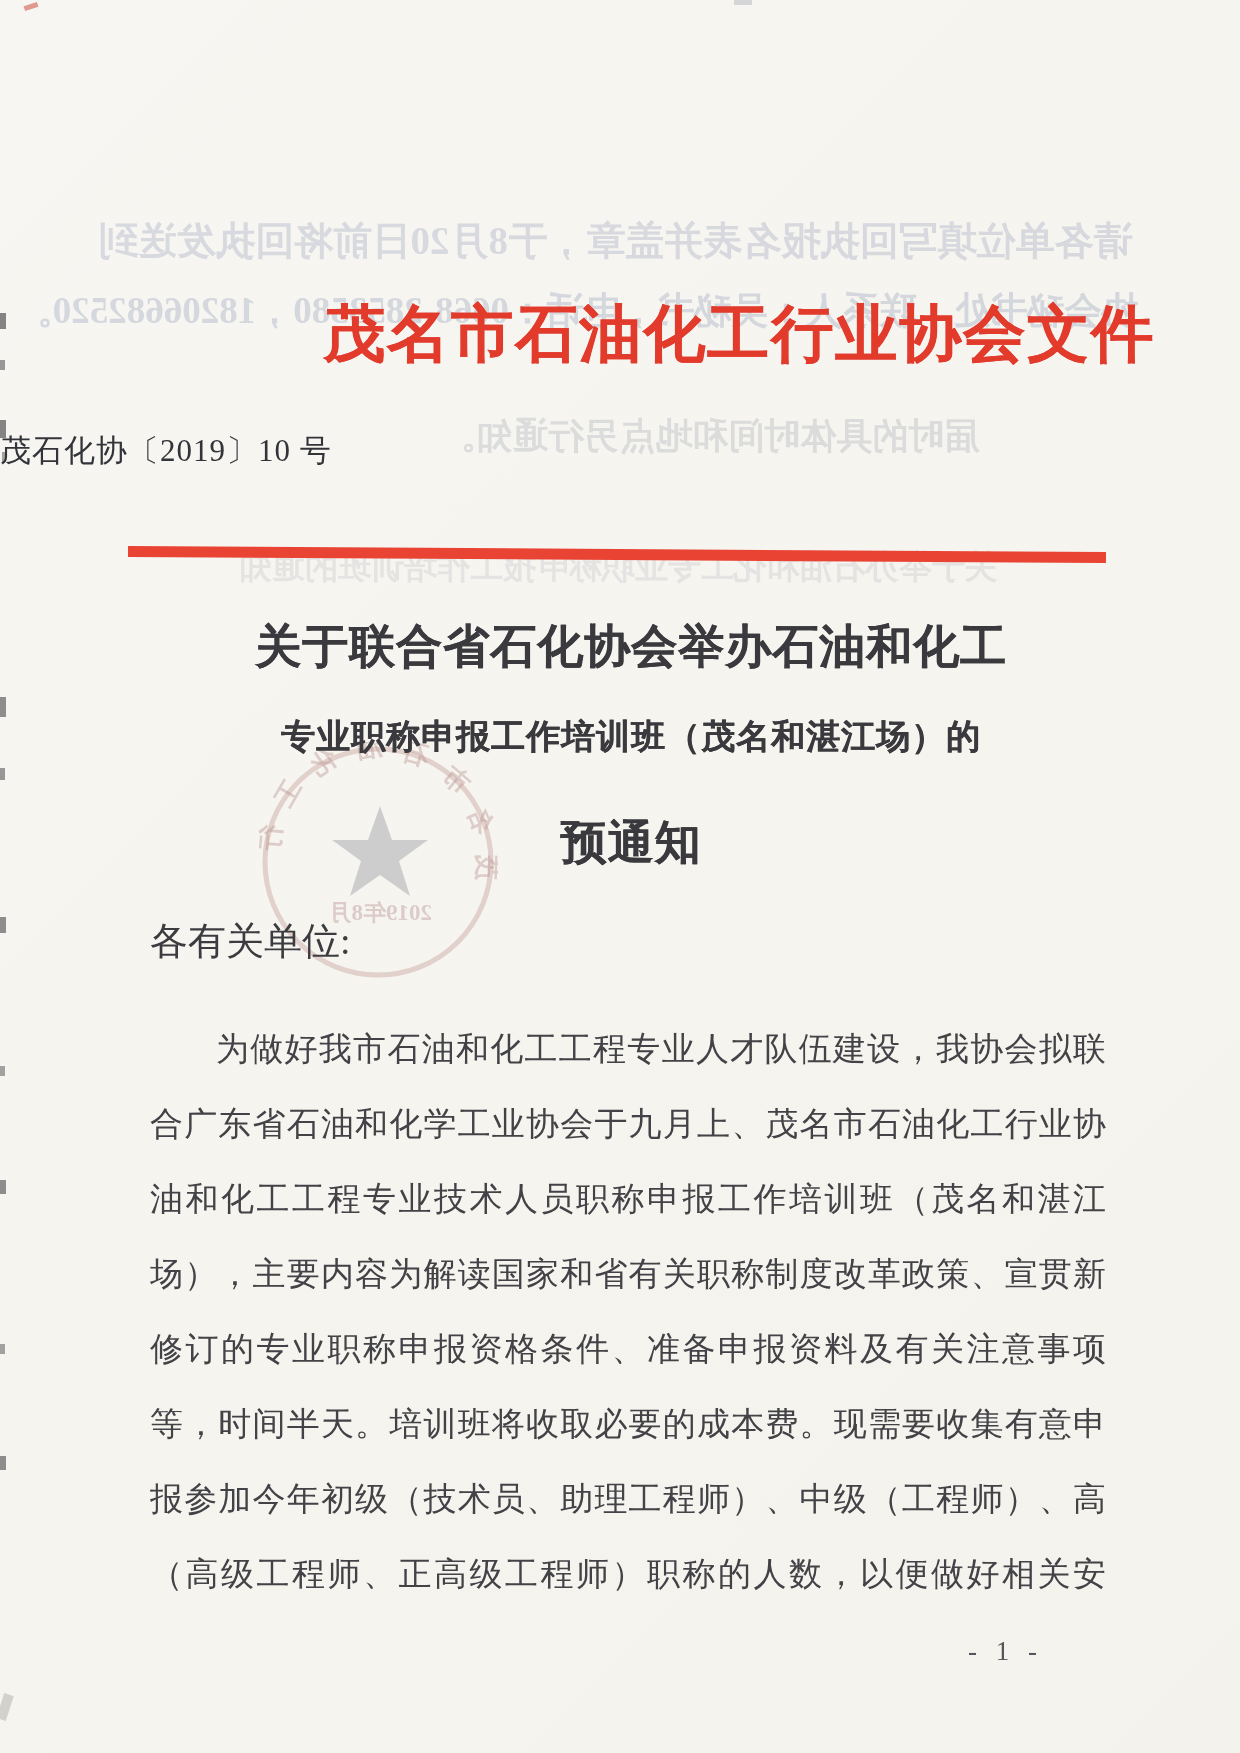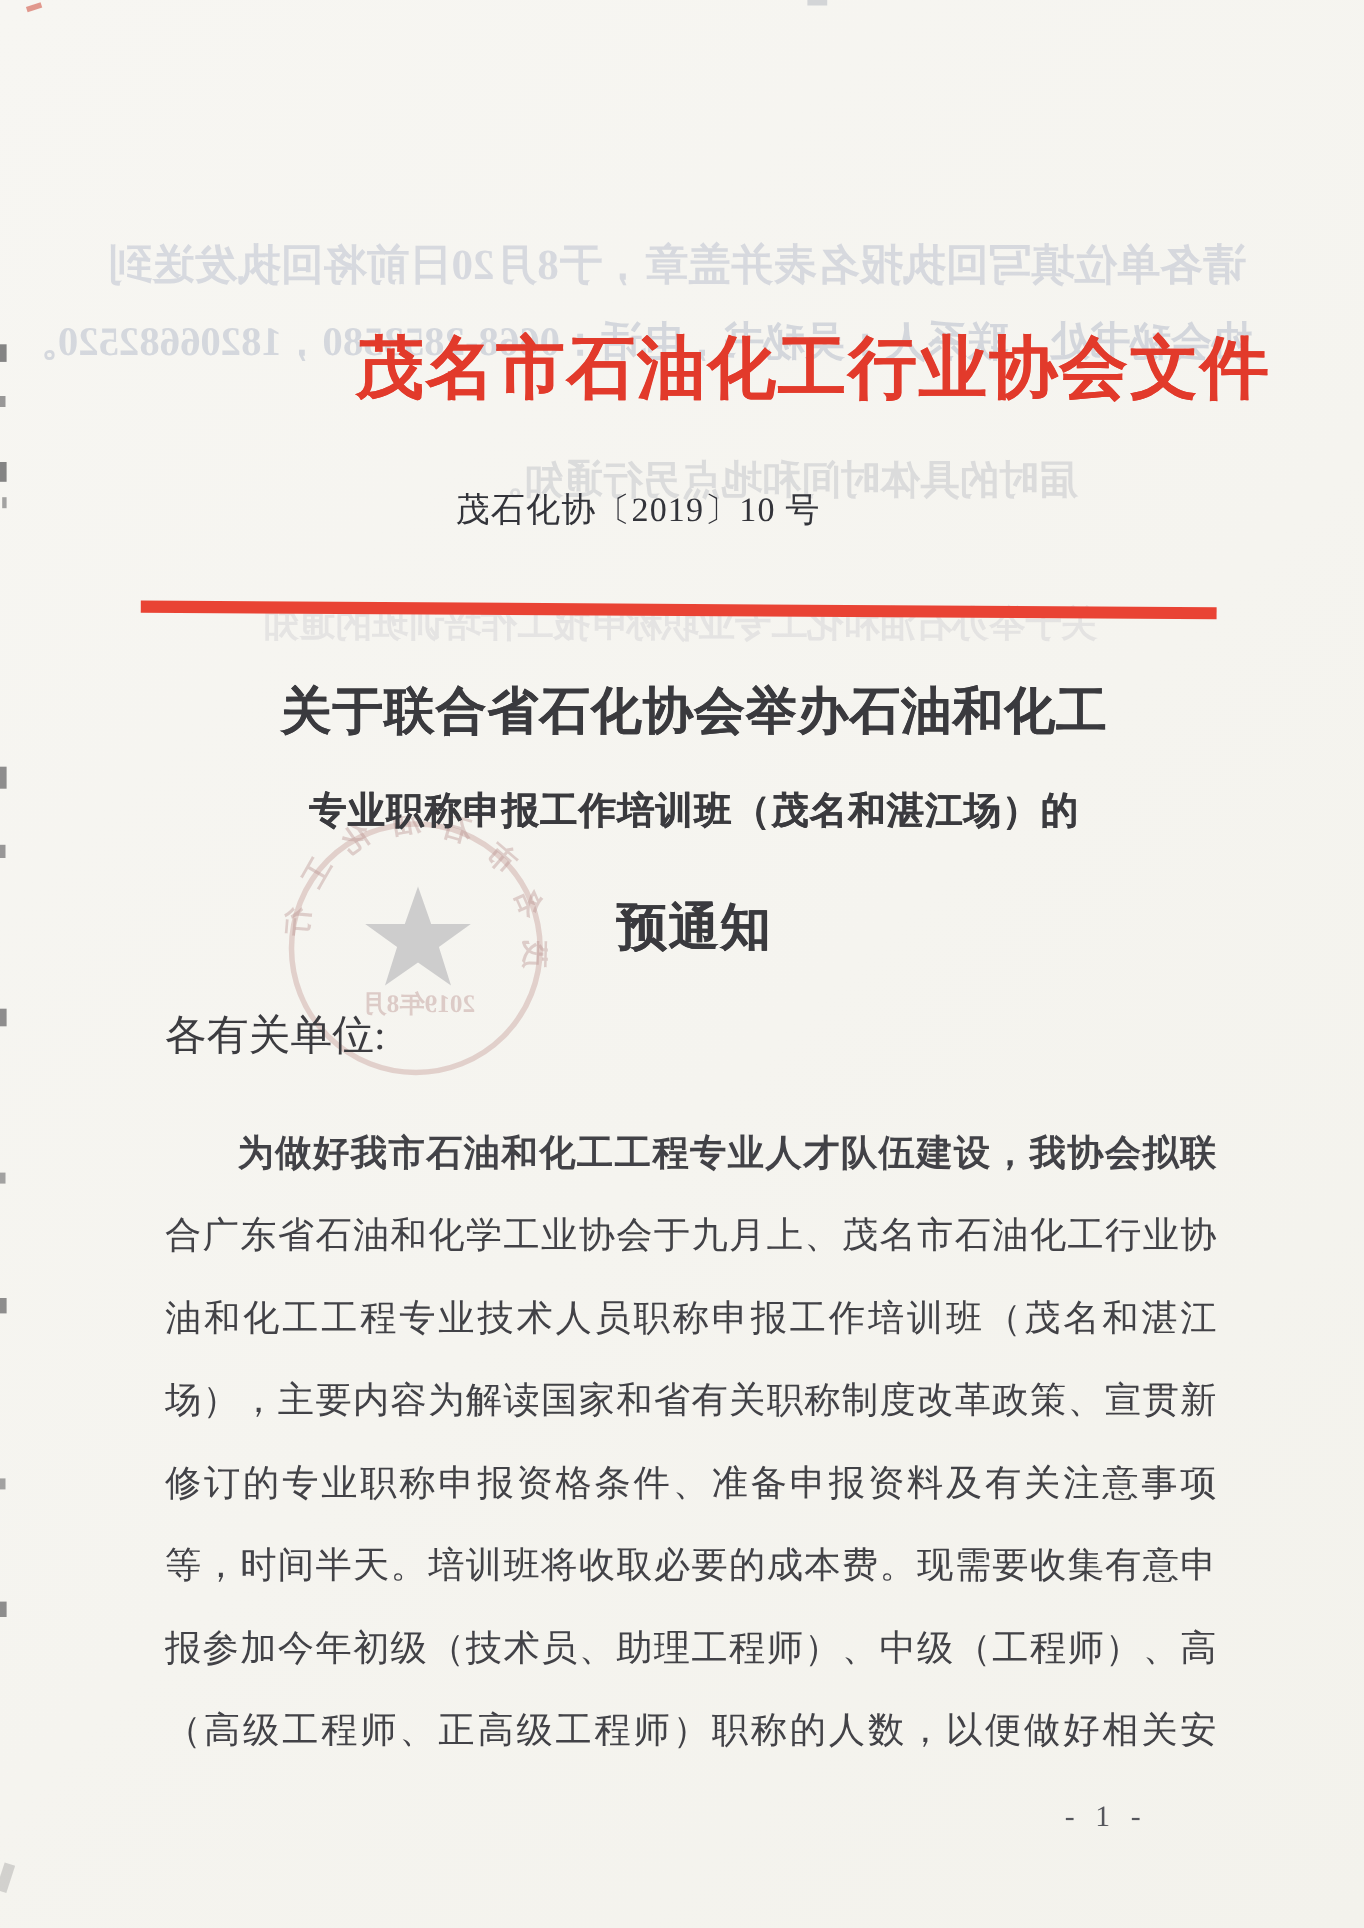--- a/index.html
+++ b/index.html
@@ -28,22 +28,21 @@
   
   .org-header{
     position:absolute;left:0;top:292px;width:1155px;
     text-align:right;
     font-size:62px;font-weight:900;letter-spacing:2px;
     color:#e23a2b;
     text-shadow:0.5px 0 0 #e23a2b;
   }
   .doc-number{
     position:absolute;left:0;top:430px;width:1160px;
-    text-align:center;
-    font-size:31px;color:#33343a;letter-spacing:1px;margin-top:13px;
+    font-size:31px;color:#33343a;letter-spacing:1px;
   }
   .red-rule{
     position:absolute;left:128px;top:549px;width:978px;height:11px;
     background:#e94334;
     transform:rotate(0.35deg);
   }
   
   .title-line{
     position:absolute;left:0;width:1230px;
     text-align:center;
@@ -64,21 +63,21 @@
     font-size:38px;color:#3c3c40;
   }
   .body-block{position:absolute;left:150px;top:1012px;width:956px;}
   .body-line{
     height:75px;line-height:75px;
     font-size:33px;color:#424247;
     text-align:justify;text-align-last:justify;
     text-justify:inter-character;
     overflow:hidden;
   }
-  .body-line.indent{padding-left:66px;font-weight:bold;}
+  .body-line.indent{padding-left:66px;}
   
   .page-number{
     position:absolute;left:968px;top:1636px;
     font-size:27px;color:#55565c;letter-spacing:6px;
     font-family:"Liberation Serif","DejaVu Serif",serif;
   }
   
   .artifact{position:absolute;pointer-events:none;}
 </style>
 </head>

